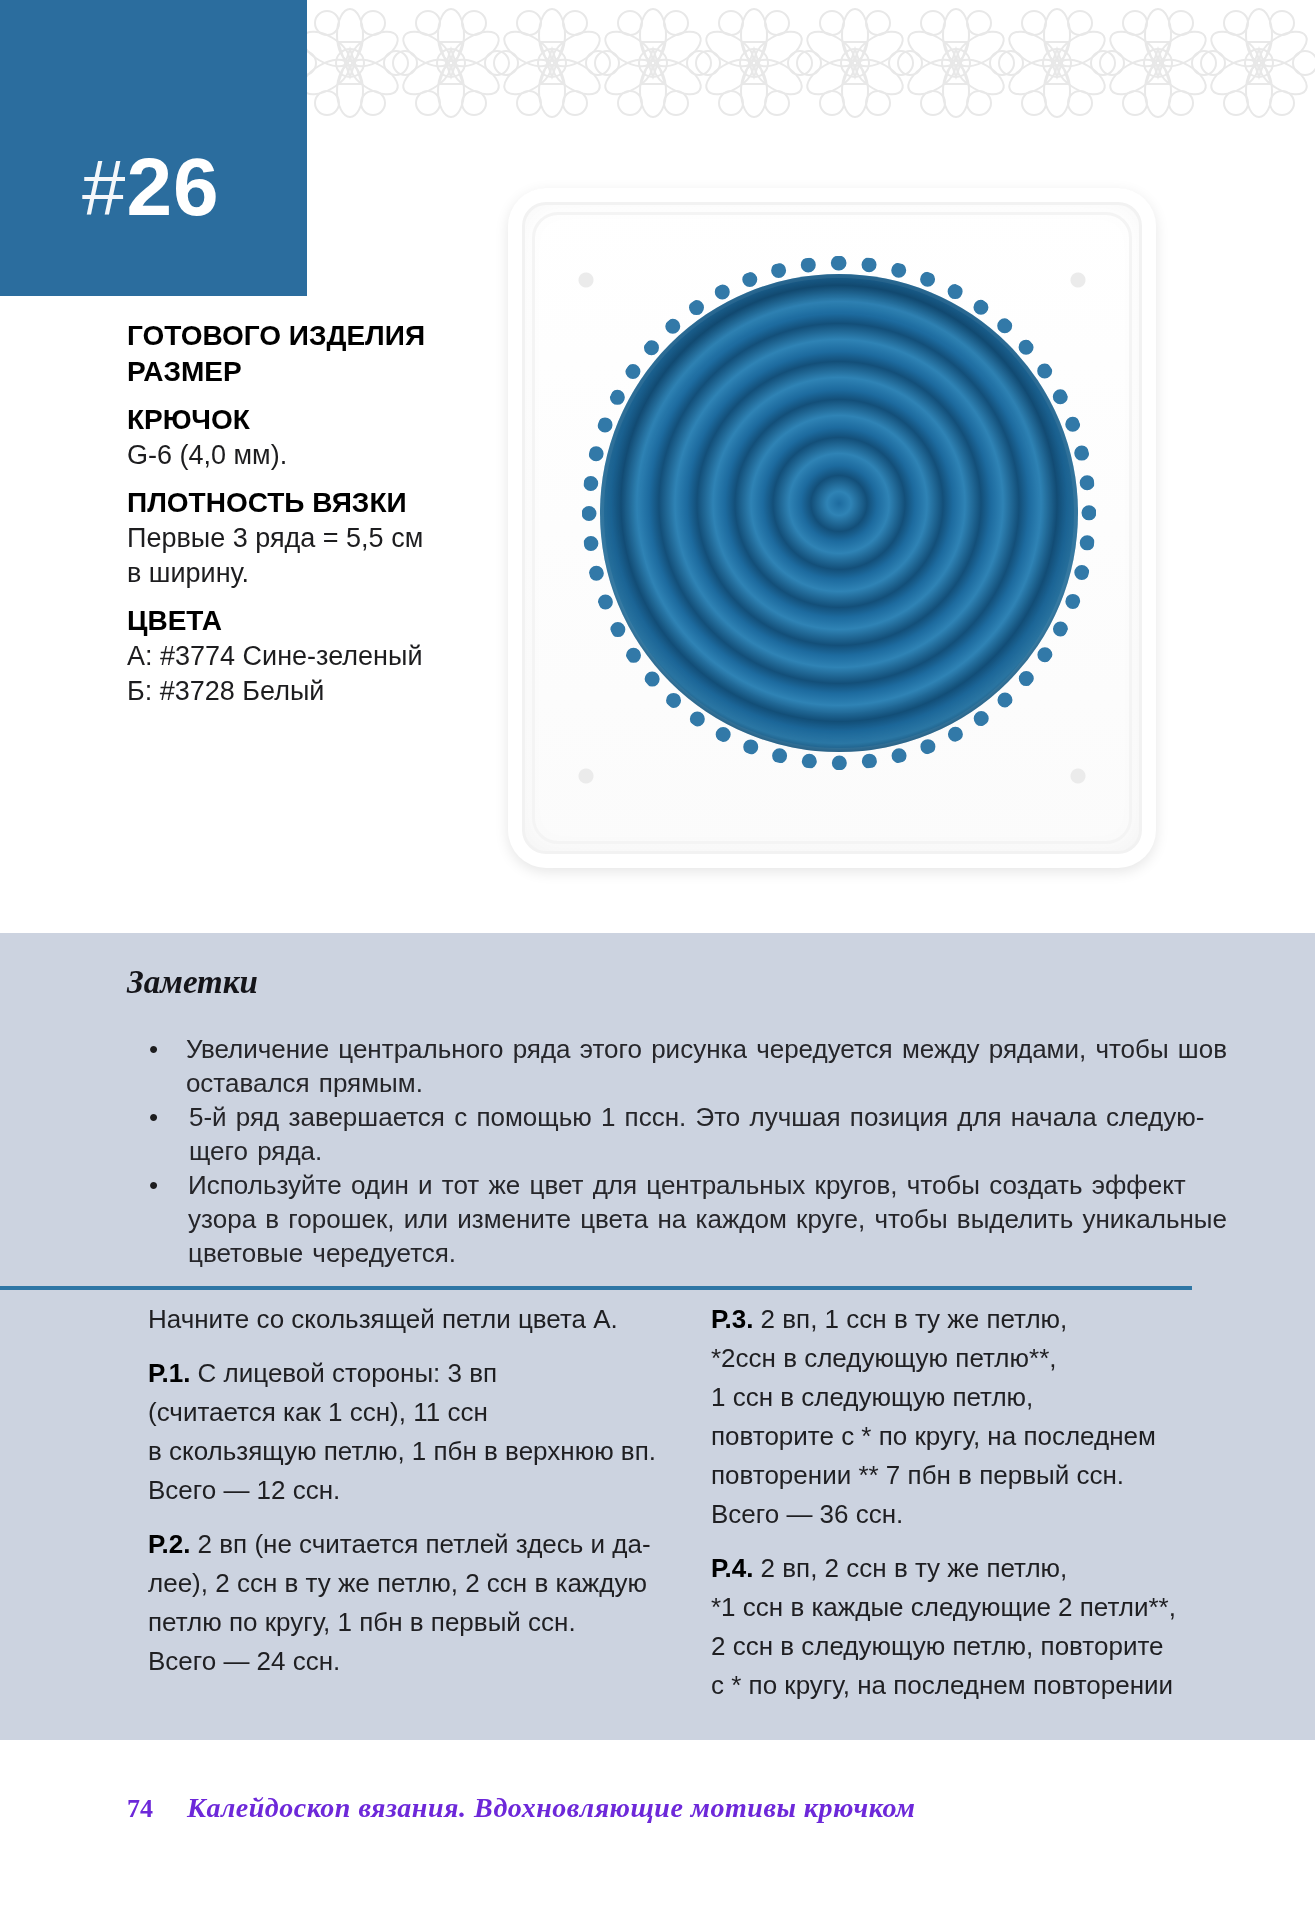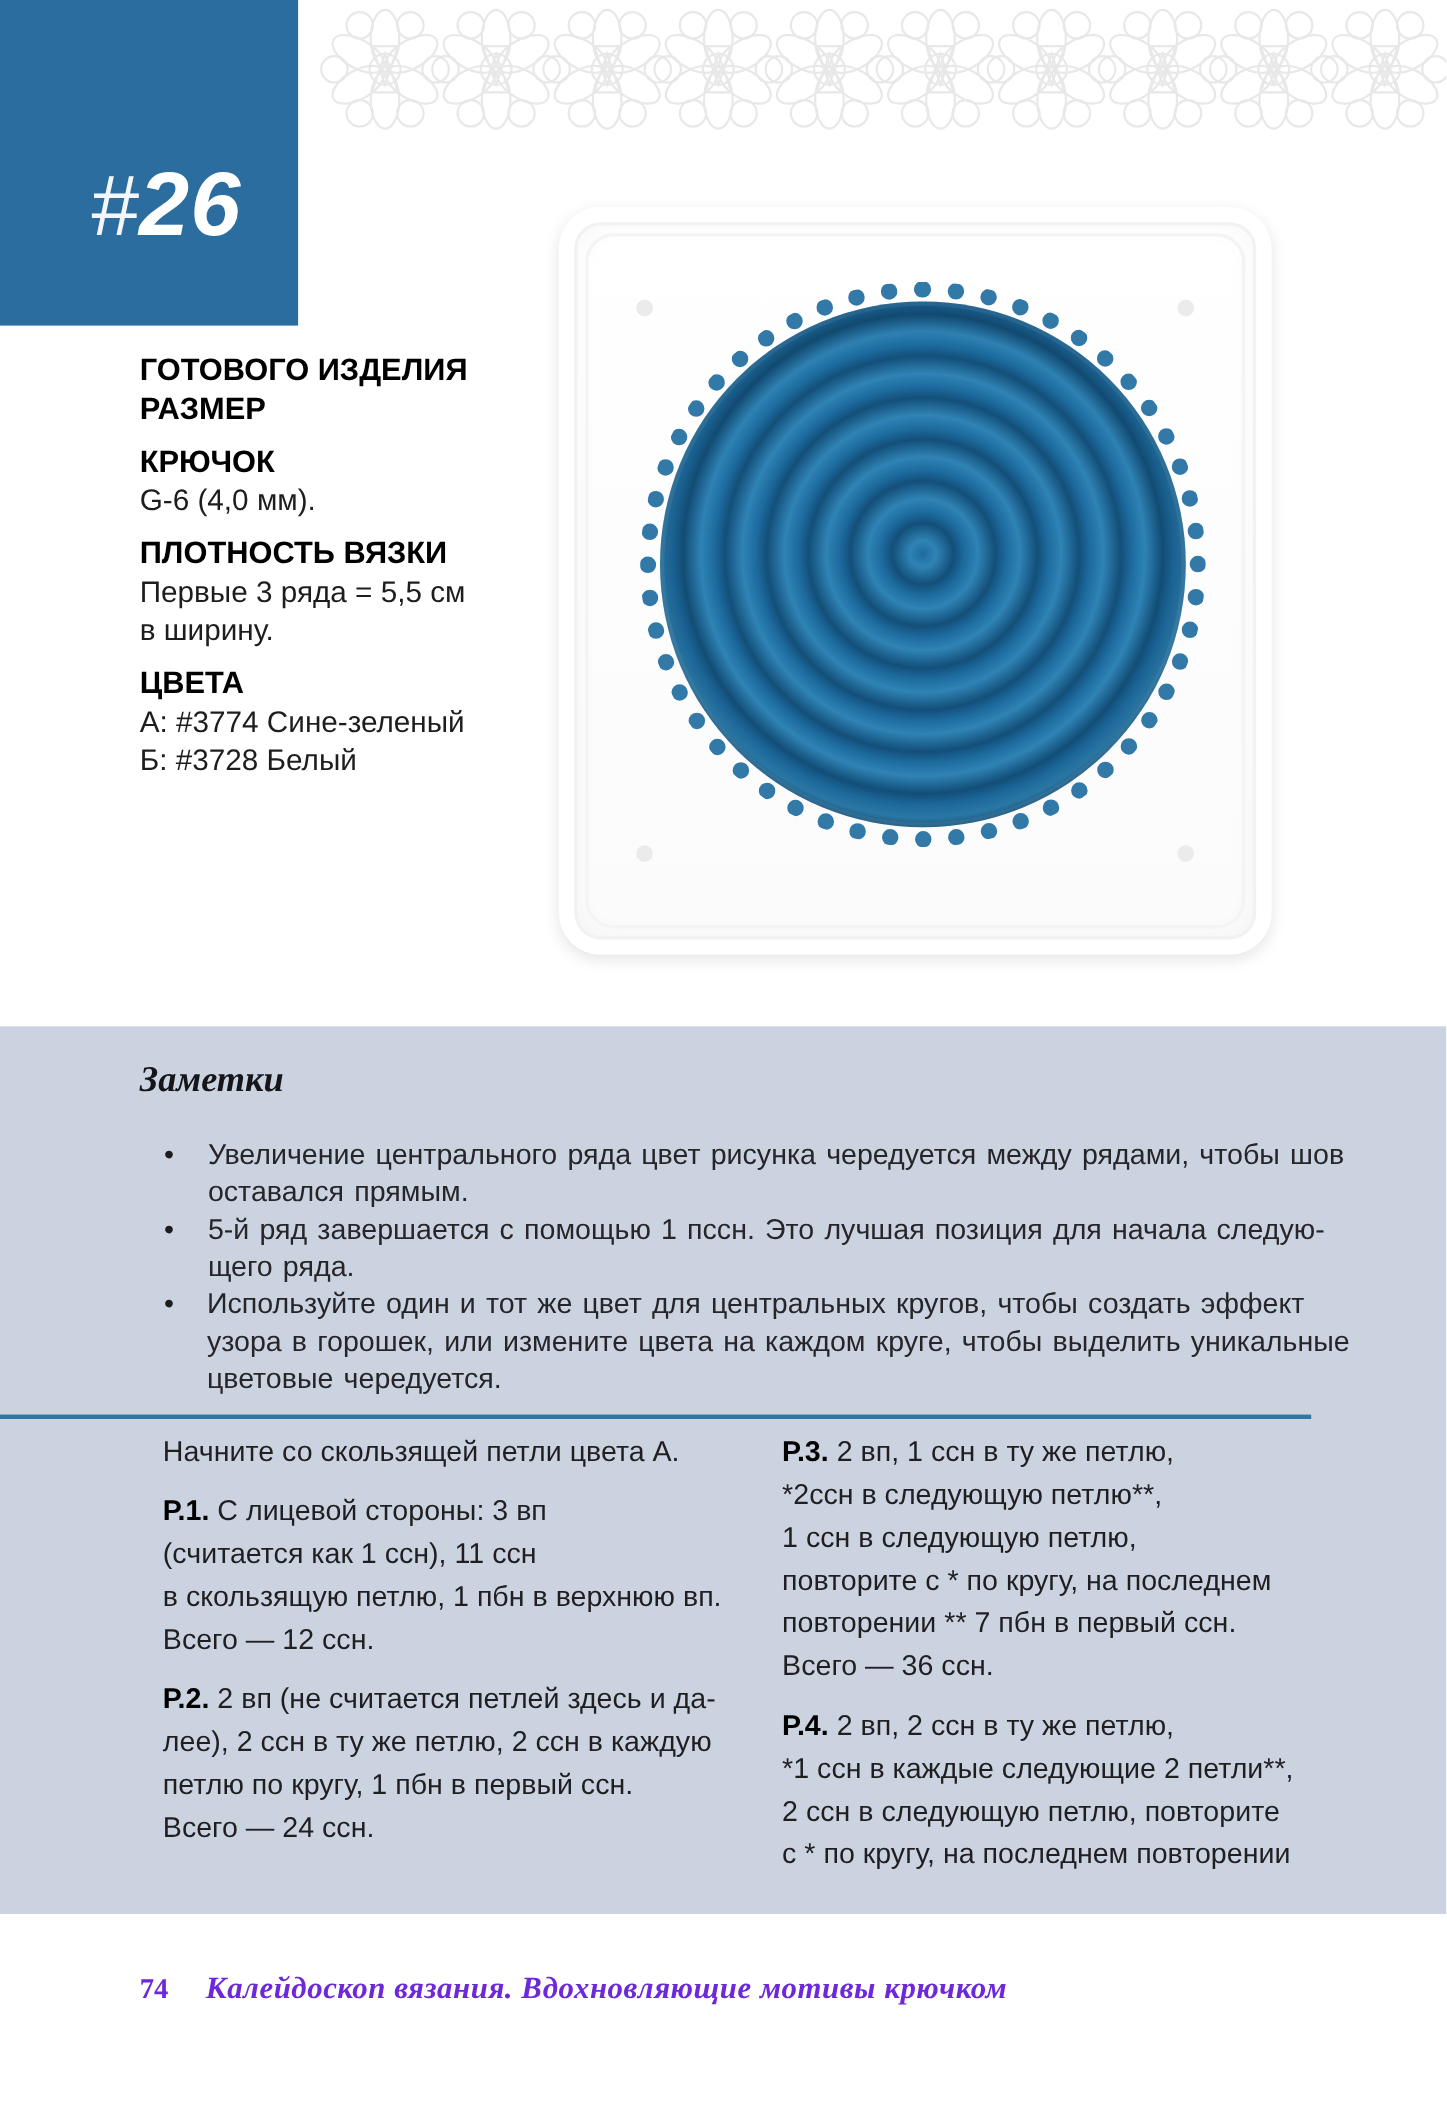--- a/index.html
+++ b/index.html
@@ -18,23 +18,22 @@
     background:#ffffff;overflow:hidden;
     font-family:"Liberation Sans","DejaVu Sans",sans-serif;
     color:var(--text);
   }
 
   
   .ornament{position:absolute;left:300px;top:2px;width:1015px;height:122px;overflow:visible;}
 
   
   .badge{
-    position:absolute;left:0;top:0;width:271px;height:296px;
+    position:absolute;left:0;top:0;width:307px;height:296px;
     background:var(--accent-blue);
-    font-style:italic;
   }
   .badge .badge-text{
     position:absolute;left:82px;top:146px;
     color:#ffffff;font-size:82px;line-height:1;letter-spacing:1px;
   }
   .badge .hash{font-weight:400;font-size:78px;opacity:.95;}
   .badge .num{font-weight:800;}
 
   
   .specs{position:absolute;left:127px;top:318px;width:330px;}
@@ -174,21 +173,21 @@
     </div>
   </div>
 
   <div class="notes-band"></div>
   <div class="notes-title">Заметки</div>
 
   <div class="notes-list">
     <div class="bullet-row">
       <div class="bullet-mark">•</div>
       <div class="bullet-lines">
-        <div class="notes-line">Увеличение центрального ряда цвет рисунка чередуется между рядами, чтобы шов</div>
+        <div class="notes-line">Увеличение центрального ряда этого рисунка чередуется между рядами, чтобы шов</div>
         <div class="notes-line">оставался прямым.</div>
       </div>
     </div>
     <div class="bullet-row">
       <div class="bullet-mark">•</div>
       <div class="bullet-lines">
         <div class="notes-line">5-й ряд завершается с помощью 1 пссн. Это лучшая позиция для начала следую-</div>
         <div class="notes-line">щего ряда.</div>
       </div>
     </div>

